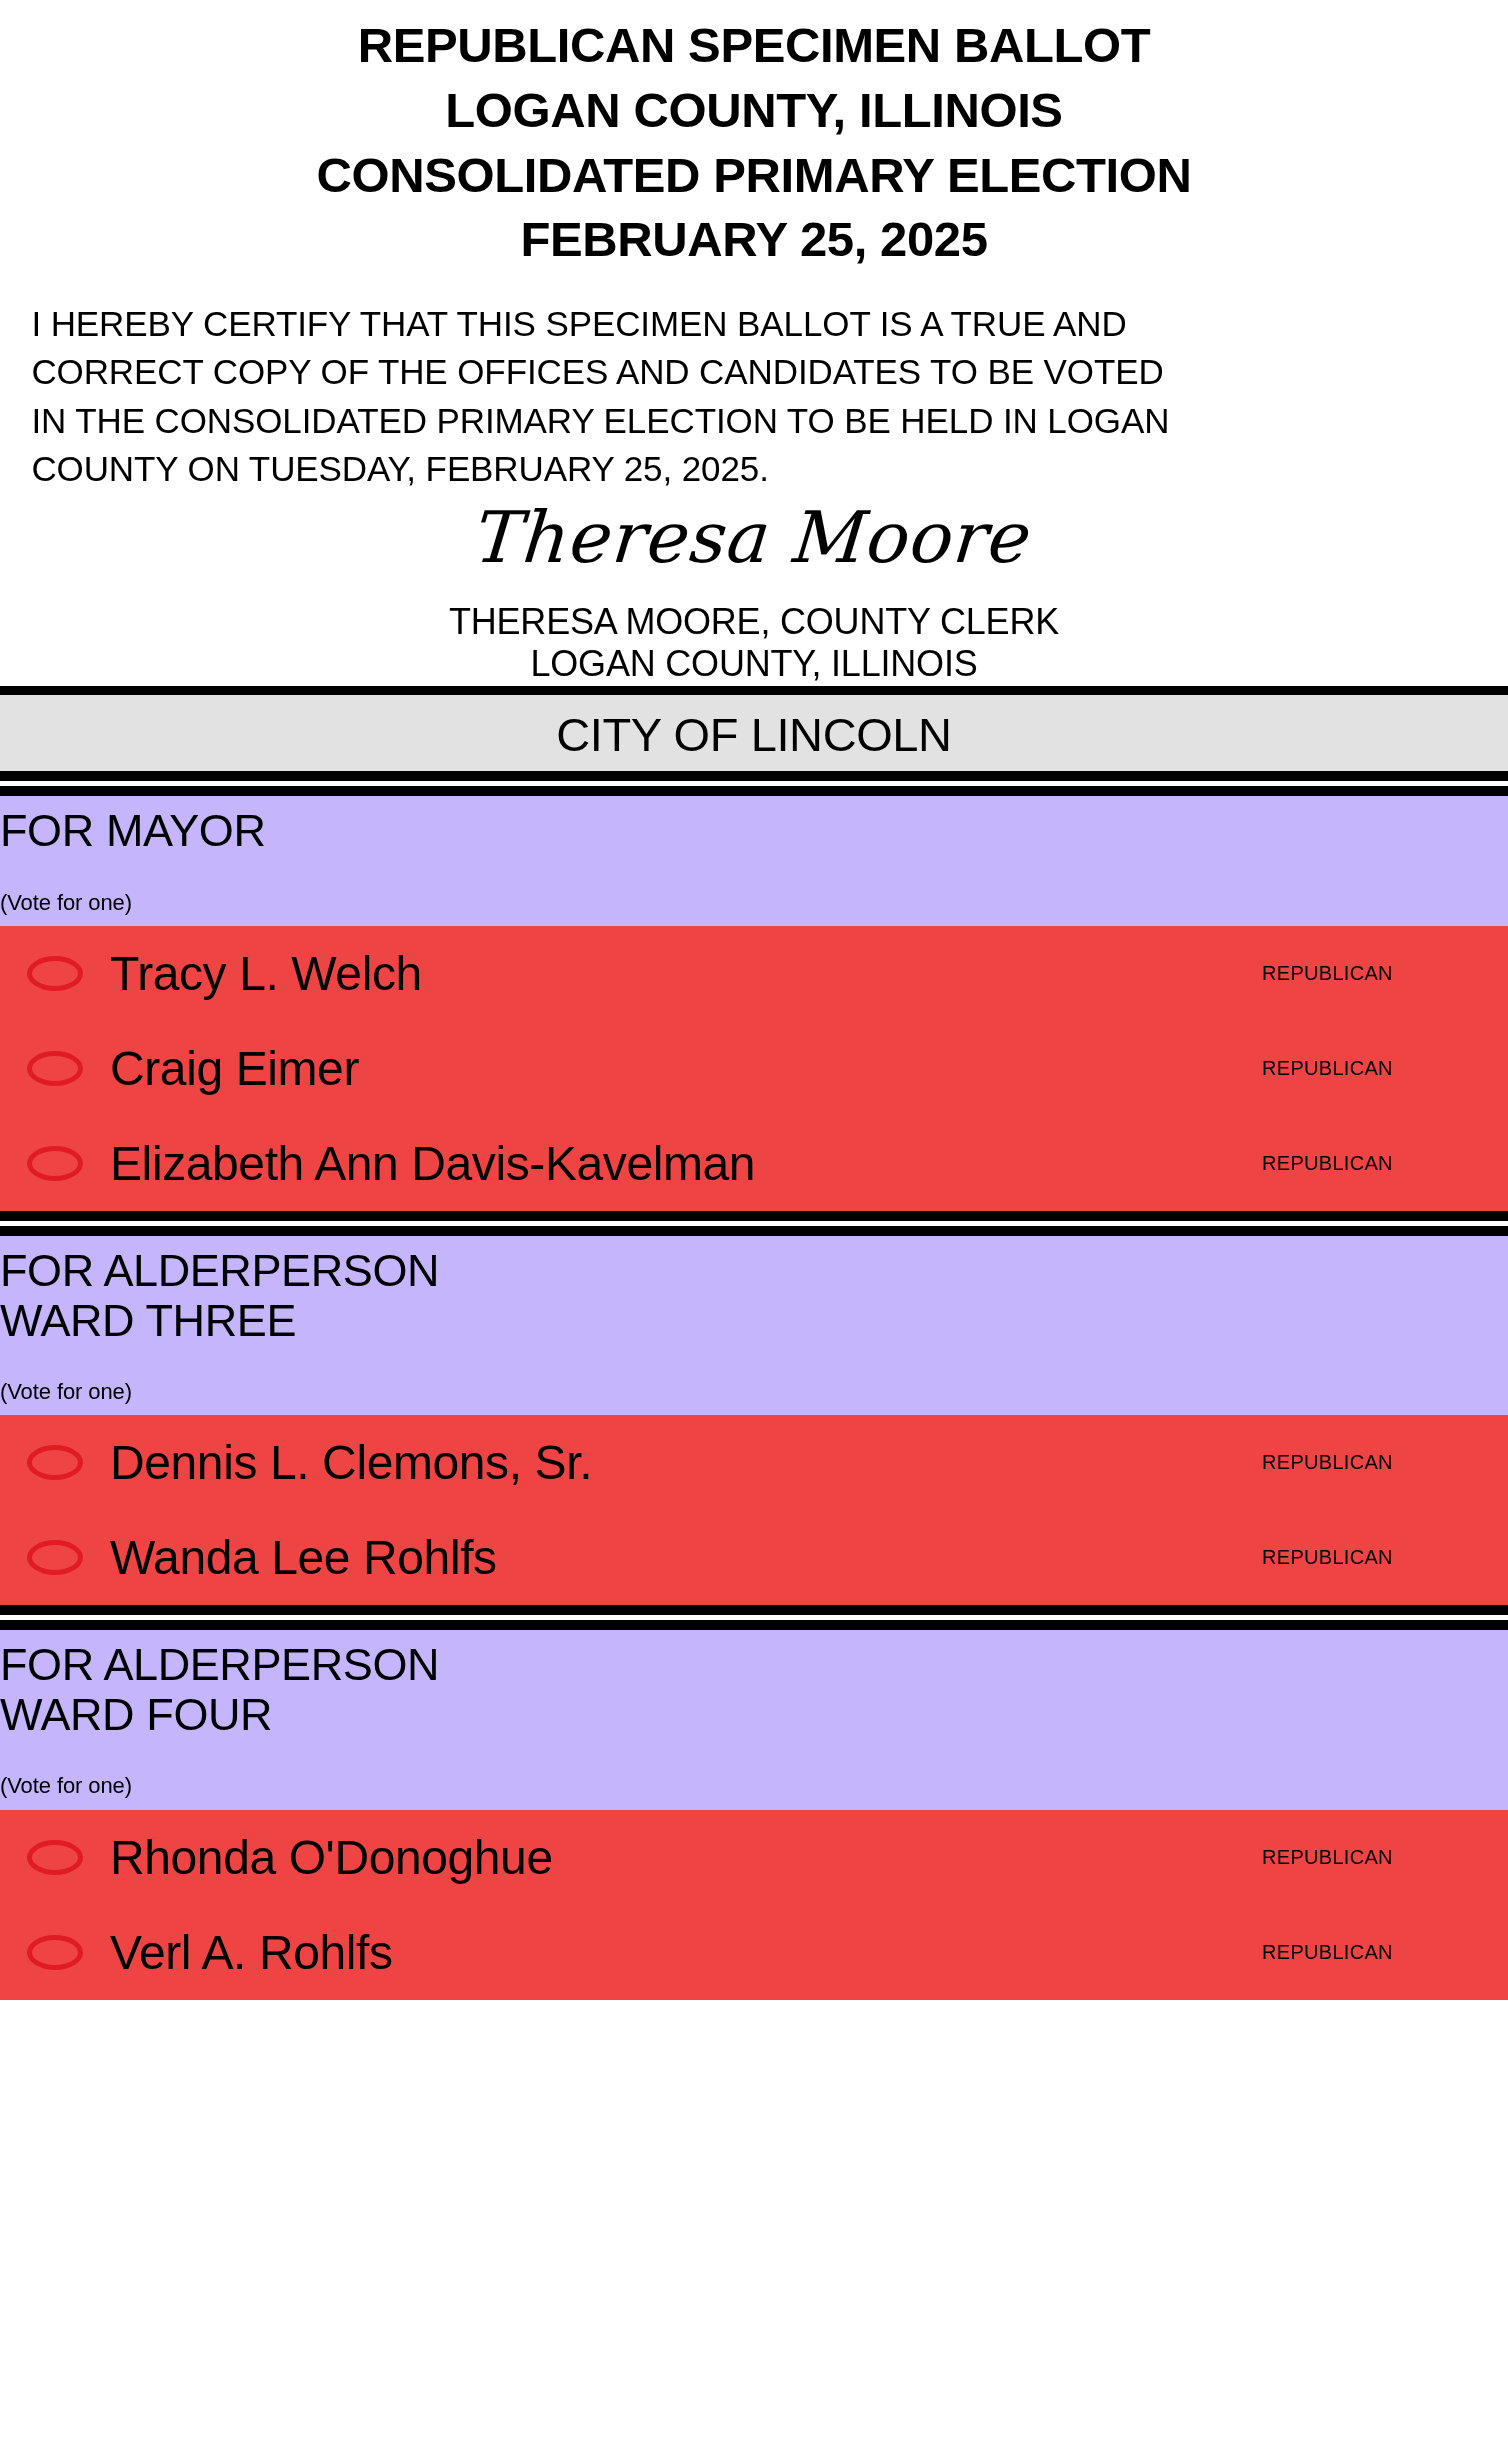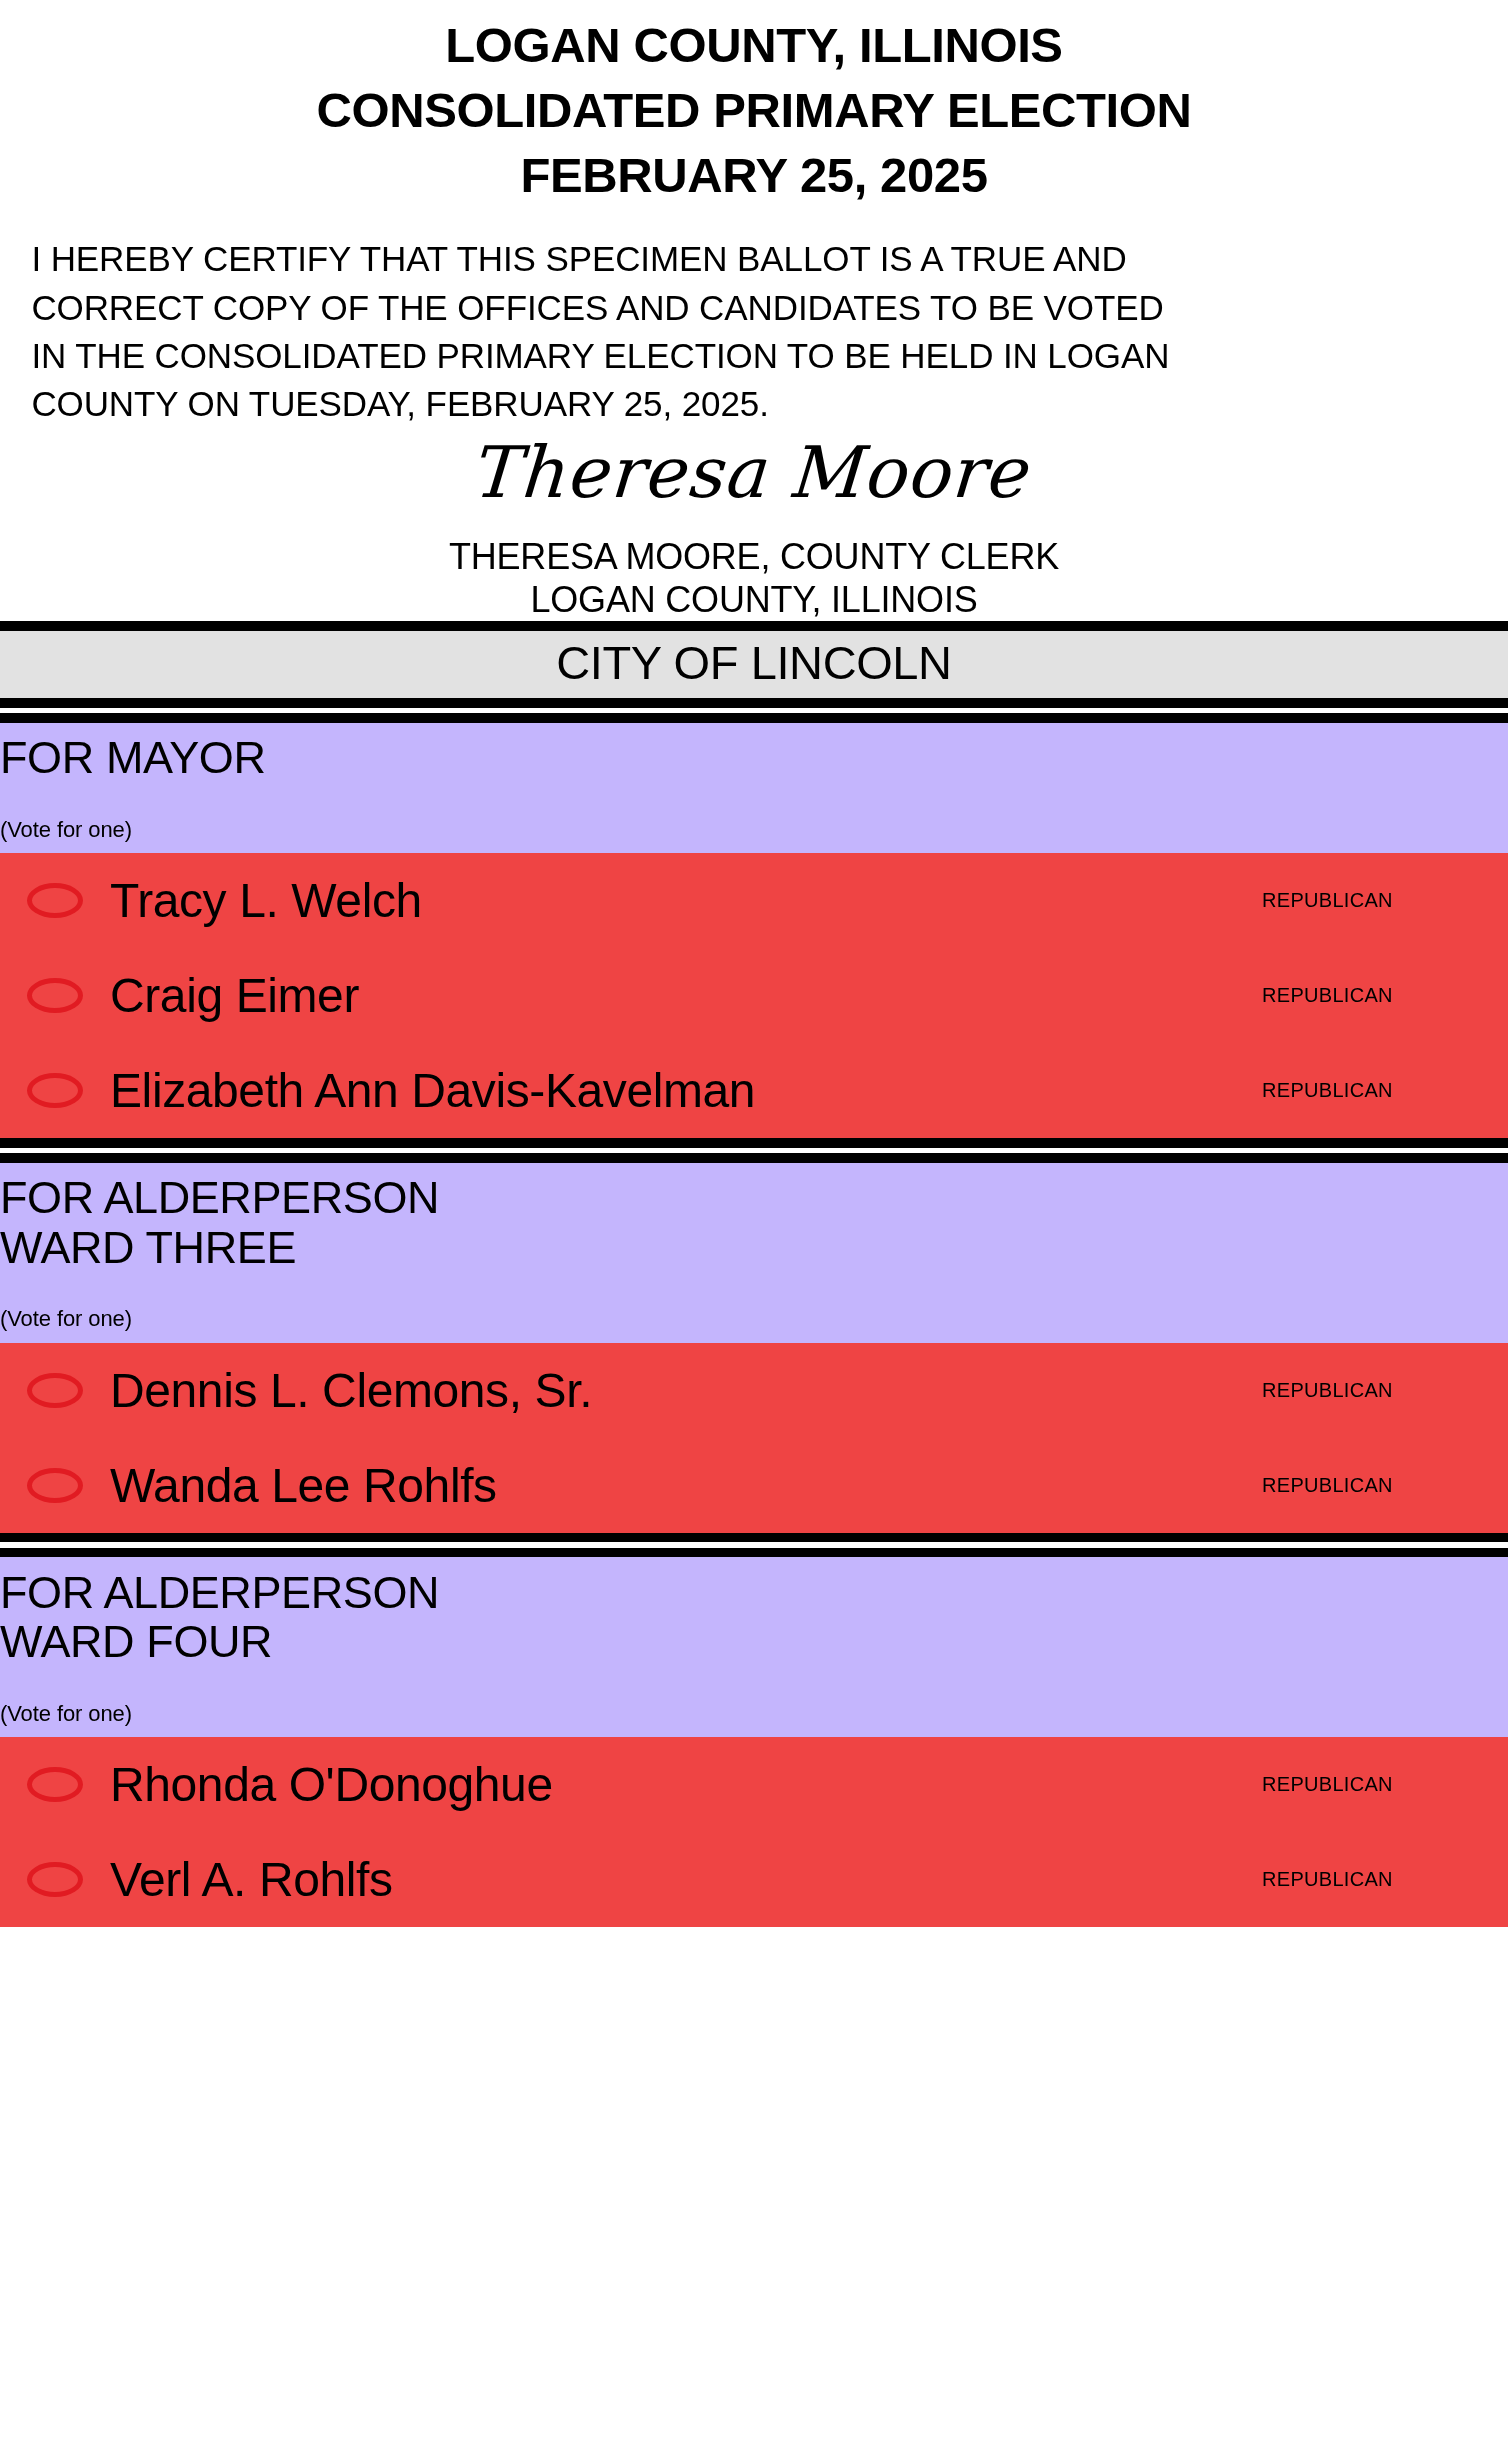--- a/index.html
+++ b/index.html
@@ -70,21 +70,21 @@
   .rule-gap { height: 5.2px; background: #fff; }
 
   
   .band {
     background: #e2e2e2;
     text-align: center;
   }
   .band-title {
     font-size: 47px;
     line-height: 1.12;
-    padding: 6px 0 9px 0;
+    padding: 14px 0 9px 0;
     letter-spacing: -0.4px;
   }
   .office-band {
     background: #c4b5fd;
     text-align: left;
     padding-top: 6px;
   }
   .office-title {
     font-size: 45px;
     line-height: 1.1;
@@ -131,20 +131,21 @@
     box-sizing: border-box;
     margin-left: 11px;
   }
 </style>
 </head>
 <body>
 
 <div class="ballot">
 
   <div class="header-title">
+    <div>REPUBLICAN SPECIMEN BALLOT</div>
     <div>LOGAN COUNTY, ILLINOIS</div>
     <div>CONSOLIDATED PRIMARY ELECTION</div>
     <div>FEBRUARY 25, 2025</div>
   </div>
 
   <div class="certify">
     <div class="line">I HEREBY CERTIFY THAT THIS SPECIMEN BALLOT IS A TRUE AND</div>
     <div class="line">CORRECT COPY OF THE OFFICES AND CANDIDATES TO BE VOTED</div>
     <div class="line">IN THE CONSOLIDATED PRIMARY ELECTION TO BE HELD IN LOGAN</div>
     <div class="line">COUNTY ON TUESDAY, FEBRUARY 25, 2025.</div>

